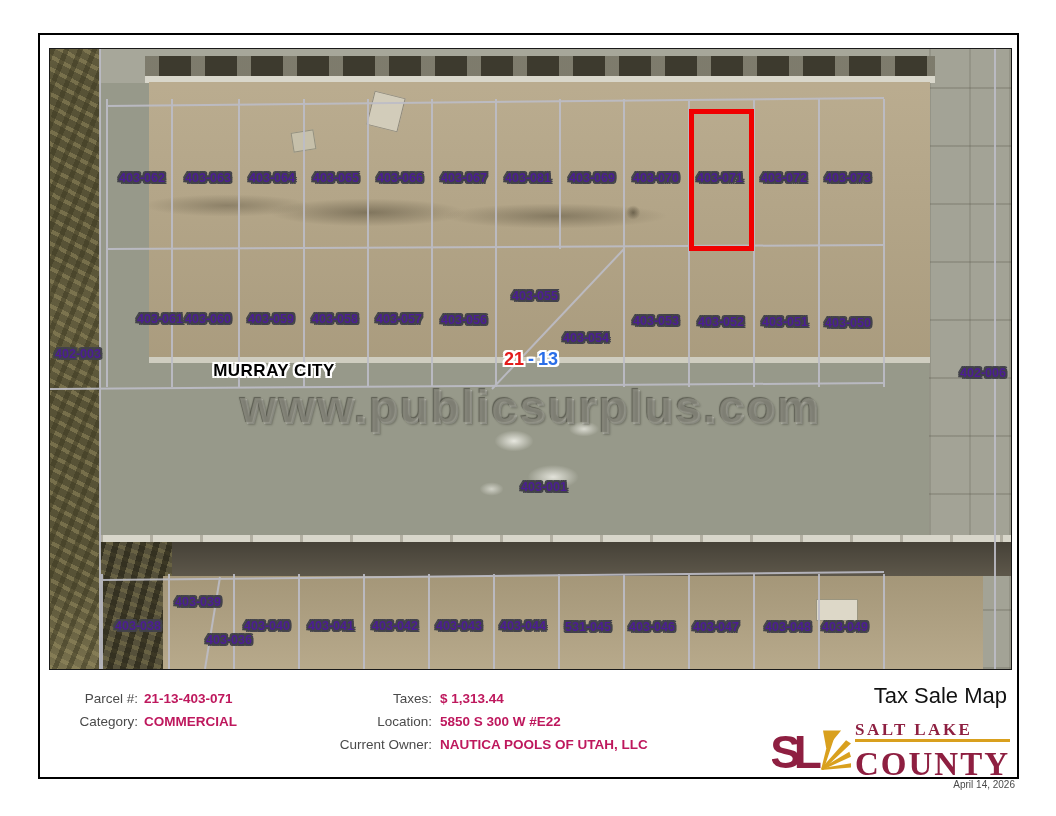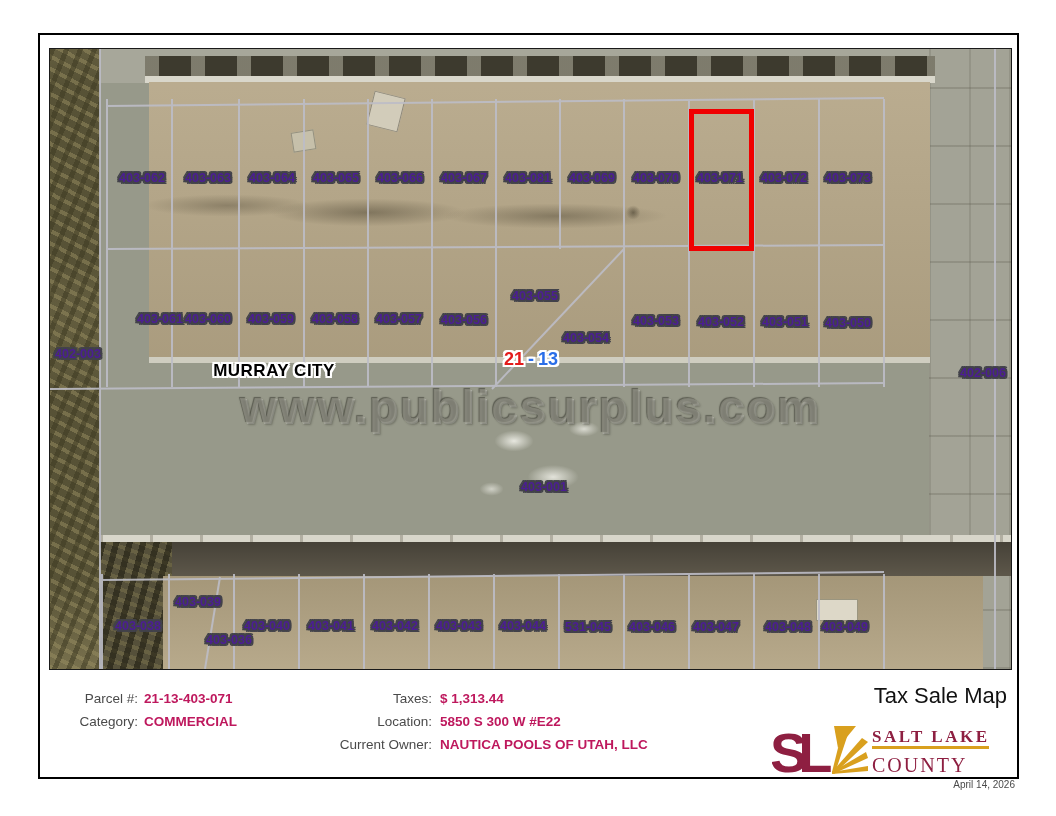--- a/index.html
+++ b/index.html
@@ -84,21 +84,21 @@
   .ilabel{position:absolute;text-align:right;font:13.5px "Liberation Sans",sans-serif;color:#4a4a4a;}
   .ivalue{position:absolute;font:bold 13.5px "Liberation Sans",sans-serif;color:#be185d;white-space:nowrap;}
   .map-title{position:absolute;right:10px;top:648px;font:22px "Liberation Sans",sans-serif;color:#111;}
   .date-stamp{position:absolute;right:41px;top:779px;font:10px "Liberation Sans",sans-serif;color:#4a4a4a;}
 
   
   .logo{position:absolute;left:732px;top:691px;width:238px;height:50px;display:flex;align-items:center;}
   .logo-text{margin-left:4px;line-height:1;}
   .logo-line1{font-family:"Liberation Serif",serif;font-weight:bold;font-size:17px;color:#8e1f41;
     letter-spacing:2.5px;border-bottom:3px solid #d9a01e;padding-bottom:1px;}
-  .logo-line2{font-family:"Liberation Serif",serif;font-weight:normal;font-size:20px;color:#8e1f41;
+  .logo-line2{font-family:"Liberation Serif",serif;font-weight:bold;font-size:33px;color:#8e1f41;
     letter-spacing:2px;margin-top:6px;}
 </style>
 </head>
 <body>
 
 <div id="page">
   <div id="frame">
 
     <div id="map">
 

